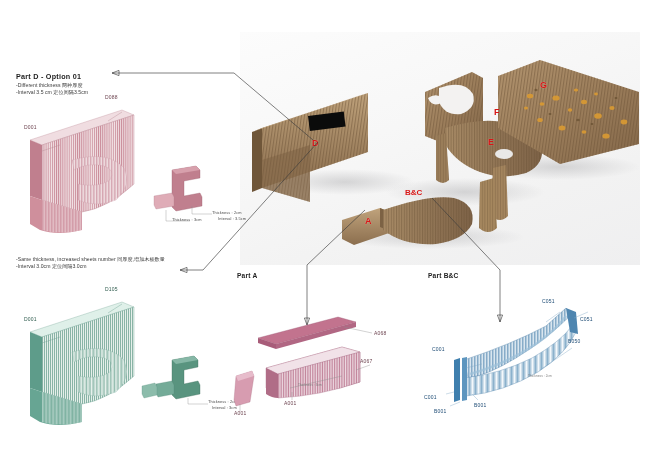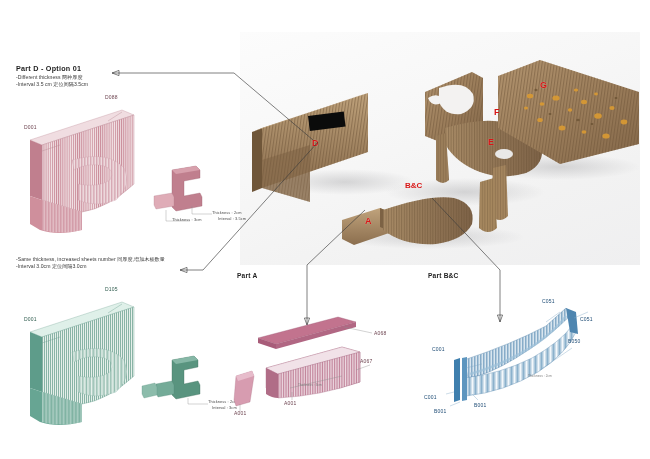--- a/index.html
+++ b/index.html
@@ -166,39 +166,39 @@
         <path d="M240 150 L254 146 L257 196 Q248 204 239 196 Z" fill="#a6885f"></path>
         <path d="M240 150 L254 146 L257 196 Q248 204 239 196 Z" fill="url(#slatsV)" opacity=".8"></path>
       </g>
     </svg>
 
     <div class="abs redlabel" style="left:72px;top:106px;">D</div>
     <div class="abs redlabel" style="left:248px;top:105px;">E</div>
     <div class="abs redlabel" style="left:254px;top:75px;">F</div>
     <div class="abs redlabel" style="left:300px;top:48px;">G</div>
     <div class="abs redlabel" style="left:125px;top:184px;">A</div>
-    <div class="abs redlabel sm" style="left:165px;top:149px;">B&amp;C</div>
+    <div class="abs redlabel sm" style="left:165px;top:156px;">B&amp;C</div>
   </div>
 
   <svg class="abs" width="650" height="459" viewBox="0 0 650 459">
 
     <path class="leader" d="M313 140 L234 73 L112 73"></path>
     <path class="leader" d="M112 73 l7 -2.6 l0 5.2 z" fill="#3c3c3c" stroke="none"></path>
 
     <path class="leader" d="M318 142 L203 270 L180 270"></path>
     <path class="leader" d="M180 270 l7 -2.6 l0 5.2 z" fill="#3c3c3c" stroke="none"></path>
 
     <path class="leader" d="M365 210 L307 265 L307 325"></path>
     <path class="leader" d="M307 325 l-2.6 -7 l5.2 0 z" fill="#3c3c3c" stroke="none"></path>
 
     <path class="leader" d="M432 198 L500 270 L500 322"></path>
     <path class="leader" d="M500 322 l-2.6 -7 l5.2 0 z" fill="#3c3c3c" stroke="none"></path>
   </svg>
 
-  <div class="abs" style="left:16px;top:64px;">
+  <div class="abs" style="left:16px;top:72px;">
     <div class="blk-title">Part D - Option 01</div>
     <div class="blk-line">-Different thickness 两种厚度</div>
     <div class="blk-line">-Interval 3.5 cm 定位间隔3.5cm</div>
   </div>
 
   <div class="abs" style="left:12px;top:88px;width:230px;height:150px;">
     <svg width="230" height="150" viewBox="0 0 230 150">
       <defs>
         <linearGradient id="pinkFace" x1="0" y1="0" x2="0" y2="1">
           <stop offset="0" stop-color="#e7c9cf"></stop>

